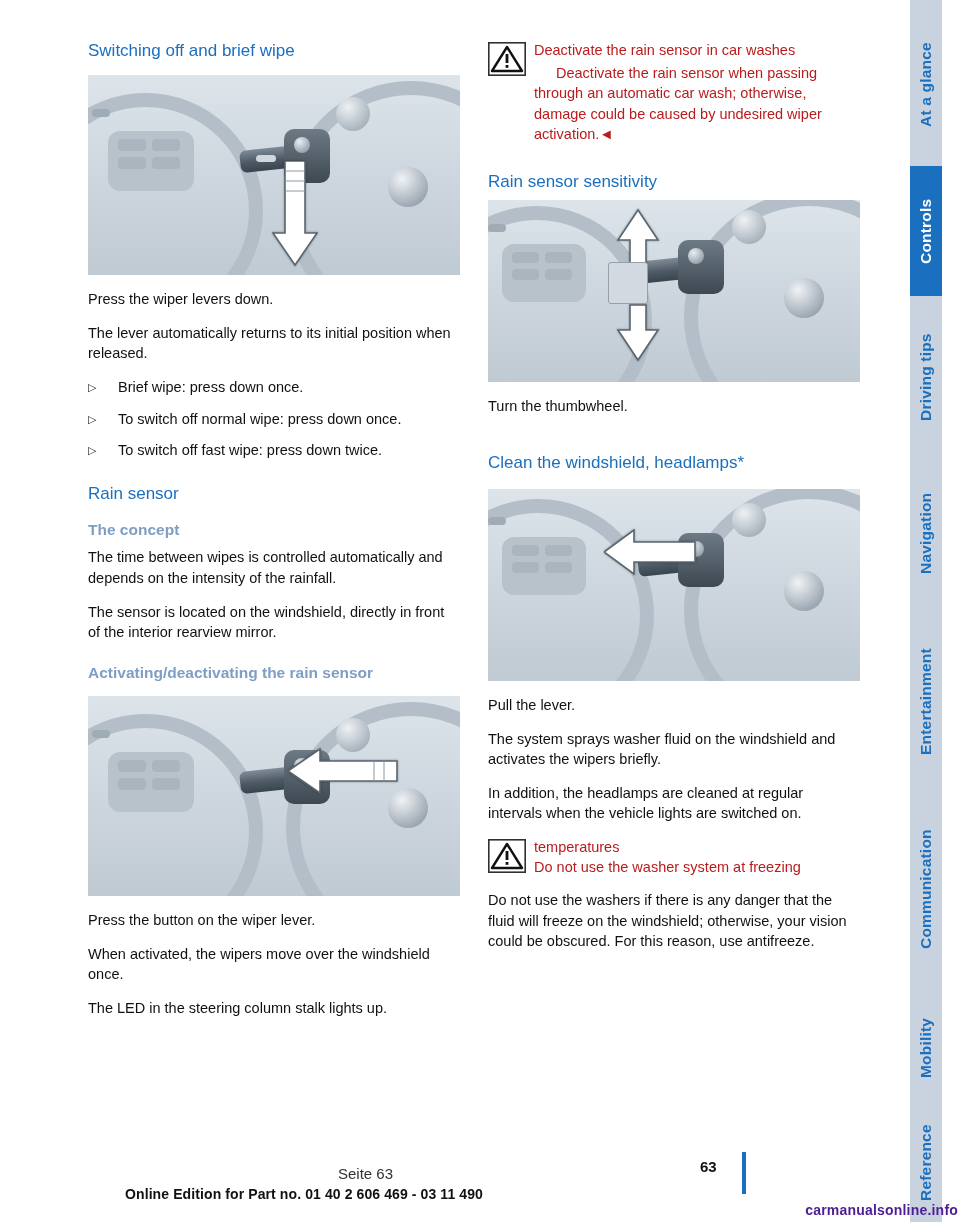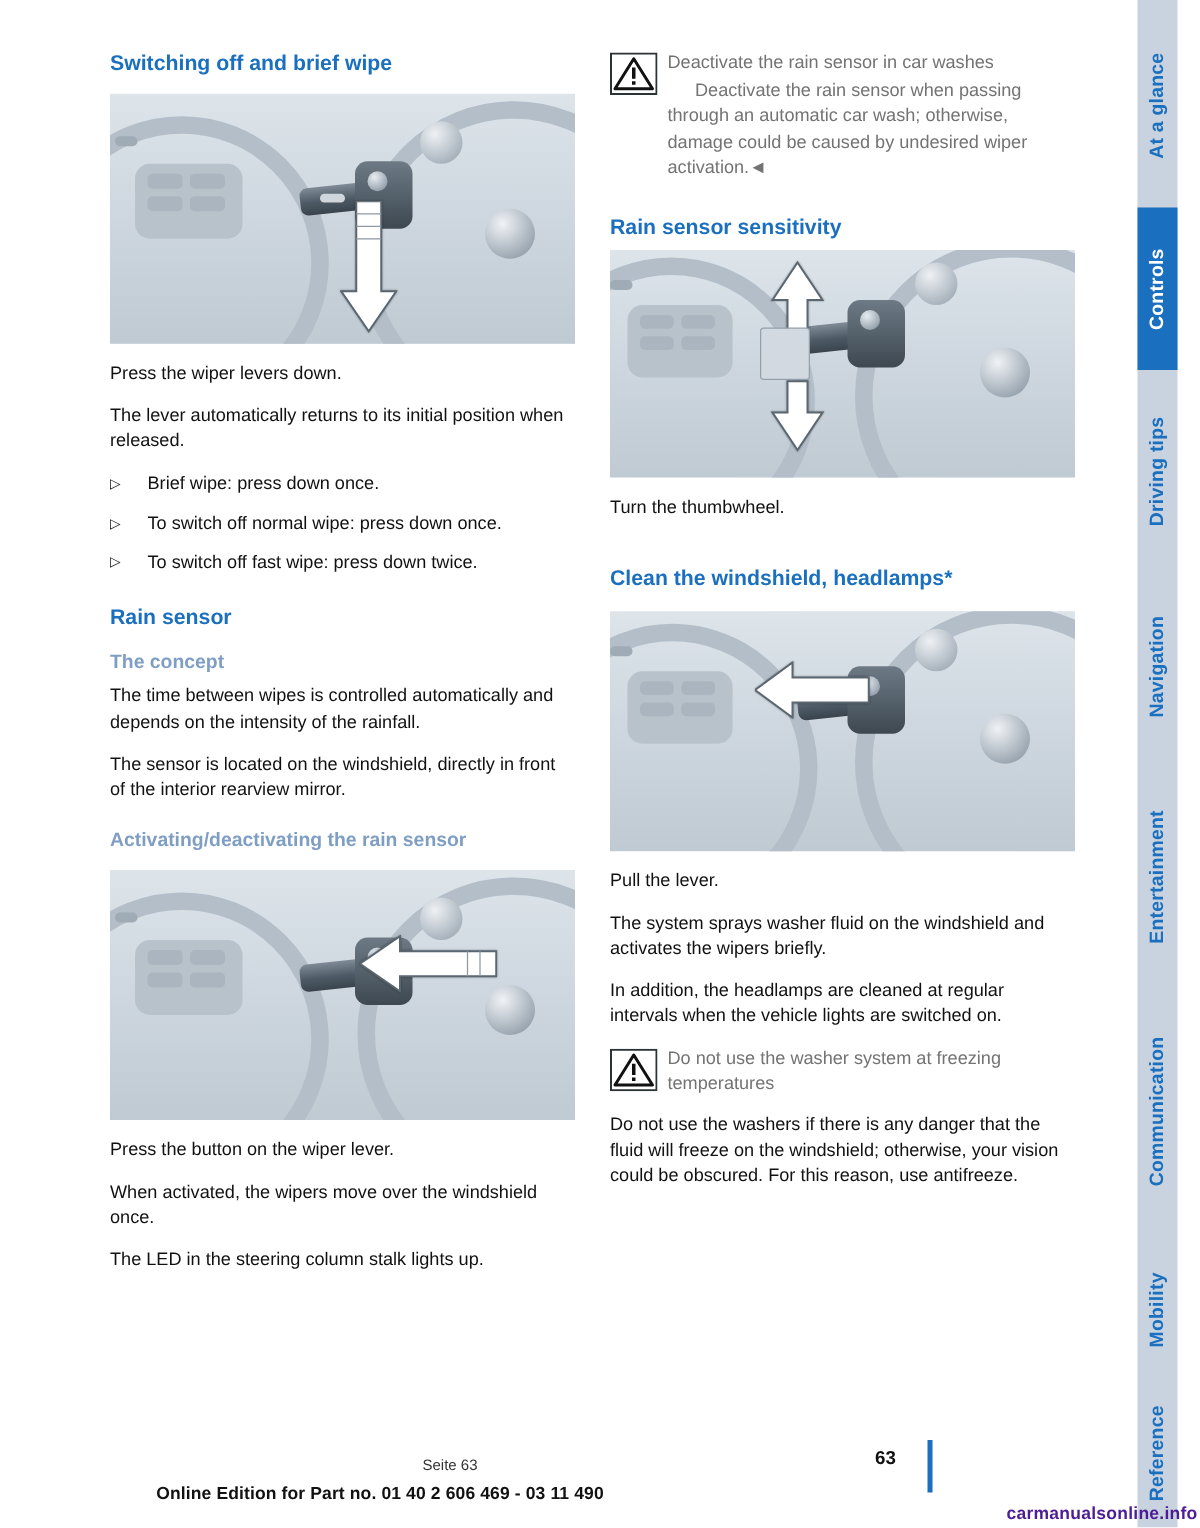--- a/index.html
+++ b/index.html
@@ -55,21 +55,21 @@
     position: absolute;
     top: 40px;
     width: 372px;
   }
   .col-left { left: 88px; }
   .col-right { left: 488px; }
 
   h2.sec {
     color: #1a6fbe;
     font-size: 17px;
-    font-weight: bold;
+    font-weight: normal;
     margin: 0 0 14px 0;
     line-height: 1.25;
   }
   h3.sub {
     color: #7f9ec4;
     font-size: 15.5px;
     font-weight: bold;
     margin: 0 0 8px 0;
     line-height: 1.25;
   }
@@ -156,21 +156,21 @@
   }
   .warn-icon {
     flex: 0 0 38px;
     width: 38px;
     margin-right: 8px;
     padding-top: 2px;
   }
   .warn-text {
     font-size: 14.5px;
     line-height: 1.42;
-    color: #737373;
+    color: #b91c1c;
   }
   .warn-indent { text-indent: 22px; }
 
   
   .pageno {
     position: absolute;
     left: 700px;
     top: 1158px;
     font-size: 15px;
     font-weight: bold;
@@ -199,21 +199,21 @@
     bottom: 4px;
     font-size: 14px;
     color: #4c1d95;
     font-weight: 600;
     letter-spacing: 0.2px;
   }
   .seat-note {
     position: absolute;
     left: 338px;
     top: 1165px;
-    font-size: 12px;
+    font-size: 15px;
     color: #333;
   }
 </style>
 </head>
 <body>
 
 <div class="page">
 
   <div class="col col-left">
 
@@ -388,22 +388,22 @@
     <div class="warnbox" style="margin-top:2px;">
       <div class="warn-icon">
         <svg width="38" height="34" viewBox="0 0 38 34">
           <rect x="0.8" y="0.8" width="36.4" height="32.4" fill="#ffffff" stroke="#2b3238" stroke-width="1.6"></rect>
           <polygon points="19,5 34,29 4,29" fill="none" stroke="#111111" stroke-width="2.4" stroke-linejoin="round"></polygon>
           <rect x="17.6" y="12" width="2.8" height="9" fill="#111111"></rect>
           <rect x="17.6" y="23" width="2.8" height="2.8" fill="#111111"></rect>
         </svg>
       </div>
       <div class="warn-text">
+        <div>temperatures</div>
         <div>Do not use the washer system at freezing</div>
-        <div>temperatures</div>
       </div>
     </div>
     <p class="body">Do not use the washers if there is any danger that the fluid will freeze on the windshield; otherwise, your vision could be obscured. For this reason, use antifreeze.</p>
   </div>
 
   <div class="tab-rail">
     <div class="tab-bar-bg" style="top:0px; height:1222px; background:#c9d3e0;"></div>
 
     <div class="tab-bar-bg" style="top:166px; height:130px; background:#1a6fbe;"></div>
 

